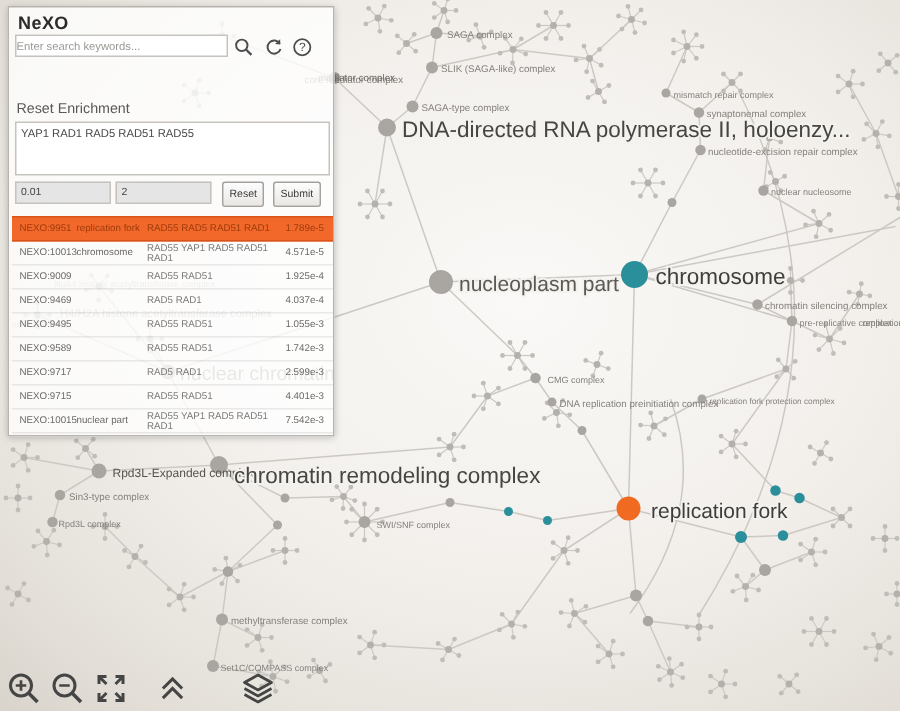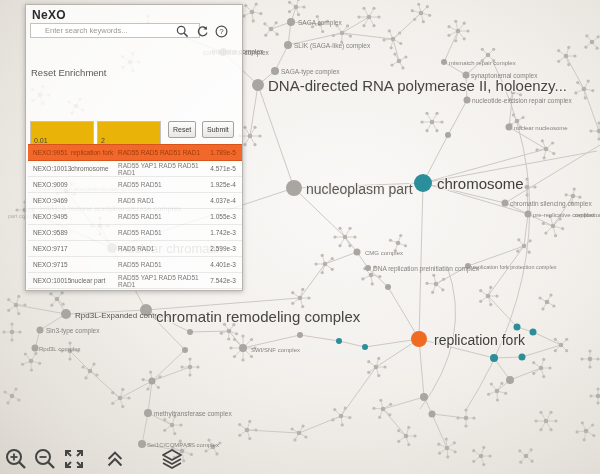--- a/index.html
+++ b/index.html
@@ -10,44 +10,43 @@
   }
   #graph{position:absolute;left:0;top:0;z-index:1;}
 
   
   .panel{
     position:absolute;left:5px;top:4px;width:218px;height:287px;z-index:10;
     background:rgba(255,255,255,0.80);
     border:1px solid #b7b4b0;
     box-shadow:0 1px 5px rgba(0,0,0,0.25);
     box-sizing:border-box;
-    margin-left:20px;
   }
   .panel-title{position:absolute;left:6px;top:3px;font-size:12px;font-weight:bold;color:#2b2b2b;letter-spacing:.3px;}
   .search-input{
     position:absolute;left:4px;top:18px;width:140px;height:13px;
     border:1px solid #c6c3bf;background:#fff;font-size:7.5px;color:#444;
-    font-family:"Liberation Sans",sans-serif;padding:0 14px;
+    font-family:"Liberation Sans",sans-serif;padding:0 0;
   }
   .search-input::placeholder{color:#9a9894;}
   .mini-icon{position:absolute;top:20px;width:13px;height:13px;cursor:pointer;}
   .by-row{position:absolute;left:4px;top:38px;font-size:7.5px;color:#555;display:flex;align-items:center;}
   .by-label{margin-right:8px;}
   .radio{width:8px;height:8px;border:1px solid #9a9894;border-radius:50%;background:#fdfdfd;display:inline-block;margin-right:4px;position:relative;}
   .radio.on::after{content:"";position:absolute;left:2px;top:2px;width:4px;height:4px;border-radius:50%;background:#4d4d4d;}
   .opt{display:flex;align-items:center;margin-right:22px;}
   .section-heading{position:absolute;left:5px;top:62px;font-size:9.5px;color:#5a5856;}
   .query-area{
     position:absolute;left:4px;top:76px;width:202px;height:30px;resize:none;
     border:1px solid #c6c3bf;background:#fff;font-size:7.5px;color:#4a4a4a;
     font-family:"Liberation Sans",sans-serif;padding:2px 3px;line-height:1.3;
   }
   .num-input{
-    position:absolute;top:116px;height:13px;width:56px;border:1px solid #c6c3bf;background:#eab308;
-    font-size:7px;color:#444;font-family:"Liberation Sans",sans-serif;padding:12px 3px;
+    position:absolute;top:116px;height:13px;width:56px;border:1px solid #c6c3bf;background:#e5e5e5;
+    font-size:7px;color:#444;font-family:"Liberation Sans",sans-serif;padding:0 3px;
   }
   .btn{
     position:absolute;top:116px;height:17px;border:1px solid #a5a29e;border-radius:2px;
     background:linear-gradient(#fdfdfd,#e9e7e4);font-size:7px;color:#3c3c3c;
     font-family:"Liberation Sans",sans-serif;padding:0 4px;cursor:pointer;
   }
   .results{position:absolute;left:2px;top:139px;width:214px;}
   .rrow{
     display:flex;align-items:center;height:15px;border-bottom:1px solid rgba(0,0,0,0.08);
     font-size:6.5px;color:#6b6966;cursor:pointer;
@@ -1001,20 +1000,21 @@
     <path d="M10.8,1.2 L10.8,4.6 L7.4,4.4 Z" fill="#4c4c4c"></path>
   </svg>
   <svg class="mini-icon" style="left:189px" viewBox="0 0 13 13">
     <circle cx="6.5" cy="6.5" r="5.4" fill="none" stroke="#4c4c4c" stroke-width="1.2"></circle>
     <text x="6.5" y="9.2" font-size="8" text-anchor="middle" fill="#4c4c4c" font-family="Liberation Sans, sans-serif">?</text>
   </svg>
 
 
   <div class="section-heading">Reset Enrichment</div>
 
+  <textarea class="query-area" style="">YAP1 RAD1 RAD5 RAD51 RAD55</textarea>
 
   <input class="num-input" style="left: 4px;" value="0.01">
   <input class="num-input" style="left: 71px;" value="2">
   <button class="btn" style="left:142px">Reset</button>
   <button class="btn" style="left:176px">Submit</button>
 
   <div class="results" id="results">
       <div class="rrow sel">
         <span class="c-id">NEXO:9951</span>
         <span class="c-name">replication fork</span>

